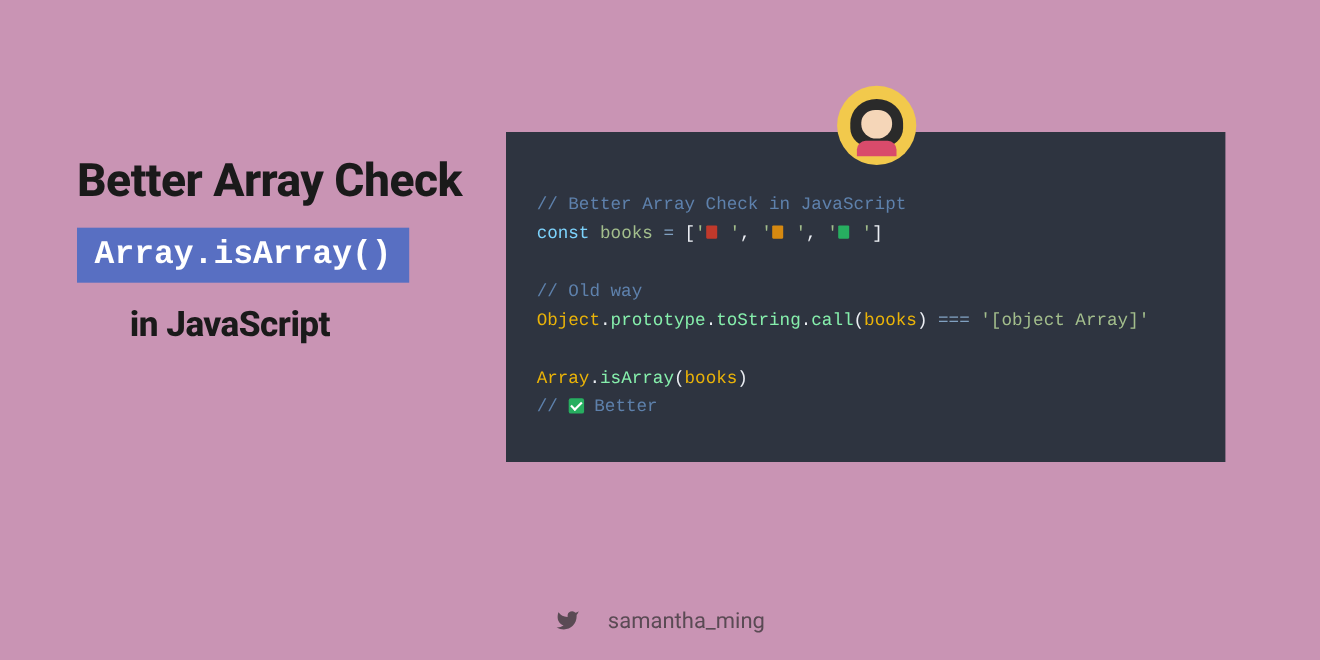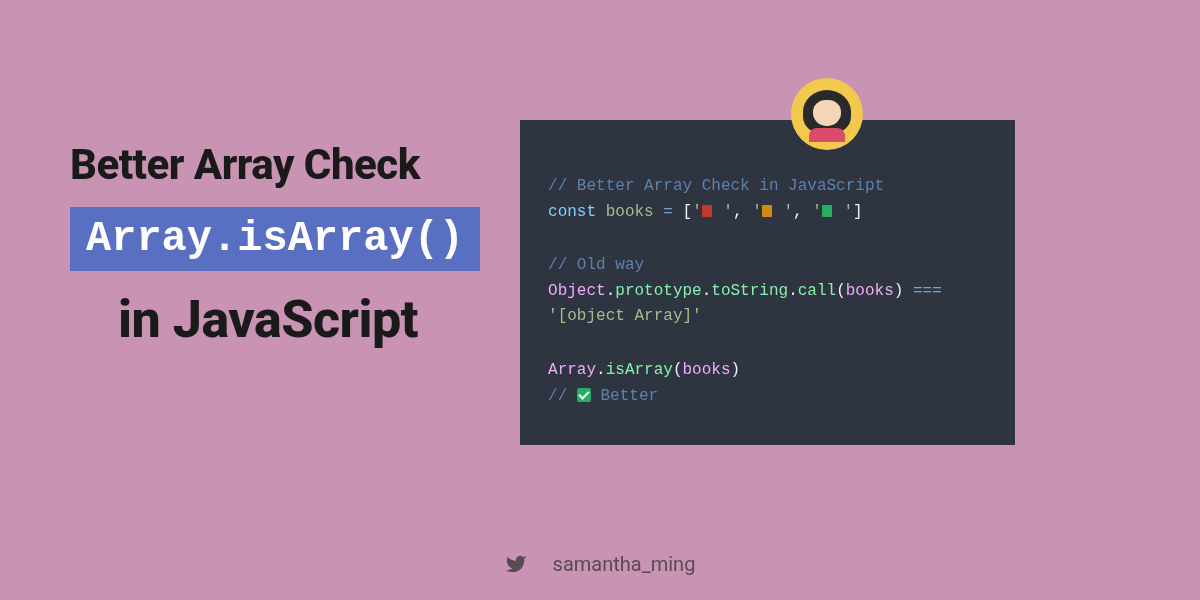--- a/index.html
+++ b/index.html
@@ -25,27 +25,27 @@
   font-size: 42px;
   font-weight: 800;
   color: #1a1a1a;
   letter-spacing: -0.5px;
 }
 .title-highlight {
   display: inline-block;
   background: #586fc2;
   color: #fff;
   font-family: "SFMono-Regular", Consolas, "Liberation Mono", Menlo, monospace;
-  font-size: 42px;
+  font-size: 30px;
   font-weight: 600;
   padding: 8px 16px;
   margin: 18px 0;
 }
 .title-line3 {
-  font-size: 52px;
+  font-size: 32px;
   font-weight: 800;
   color: #1a1a1a;
   letter-spacing: -0.5px;
   padding-left: 48px;
 }
 .code-wrap {
   position: relative;
   flex: 1;
 }
 .avatar {
@@ -88,35 +88,35 @@
   position: absolute;
   width: 36px;
   height: 14px;
   background: #d94b6b;
   border-radius: 8px 8px 0 0;
   bottom: -4px;
   left: 6px;
 }
 .code-block {
   background: #2e3440;
-  width: 495px;
+  width: 654px;
   padding: 54px 28px 36px 28px;
   font-family: "SFMono-Regular", Consolas, "Liberation Mono", Menlo, monospace;
   font-size: 16px;
   line-height: 1.6;
   color: #d8dee9;
 }
 .c-comment { color: #5e81ac; }
 .c-keyword { color: #7dd3fc; }
 .c-var { color: #a3be8c; }
 .c-func { color: #86efac; }
 .c-op { color: #81a1c1; }
 .c-str { color: #a3be8c; }
 .c-punct { color: #eceff4; }
-.c-white { color: #f0abfc; margin-top: 33px; }
+.c-white { color: #eab308; margin-top: 33px; }
 .book { display: inline-block; width: 10px; height: 12px; border-radius: 1px; vertical-align: -1px; margin-right: 2px;}
 .book.red { background: #c0392b; }
 .book.orange { background: #d68910; }
 .book.green { background: #27ae60; }
 .check { display: inline-block; width: 14px; height: 14px; background: #27ae60; border-radius: 2px; position: relative; vertical-align: -2px;}
 .check::after { content: ''; position: absolute; left: 4px; top: 1px; width: 4px; height: 8px; border: solid #fff; border-width: 0 2px 2px 0; transform: rotate(45deg);}
 .code-gap { height: 28px; }
 .footer {
   position: absolute;
   bottom: 24px;

